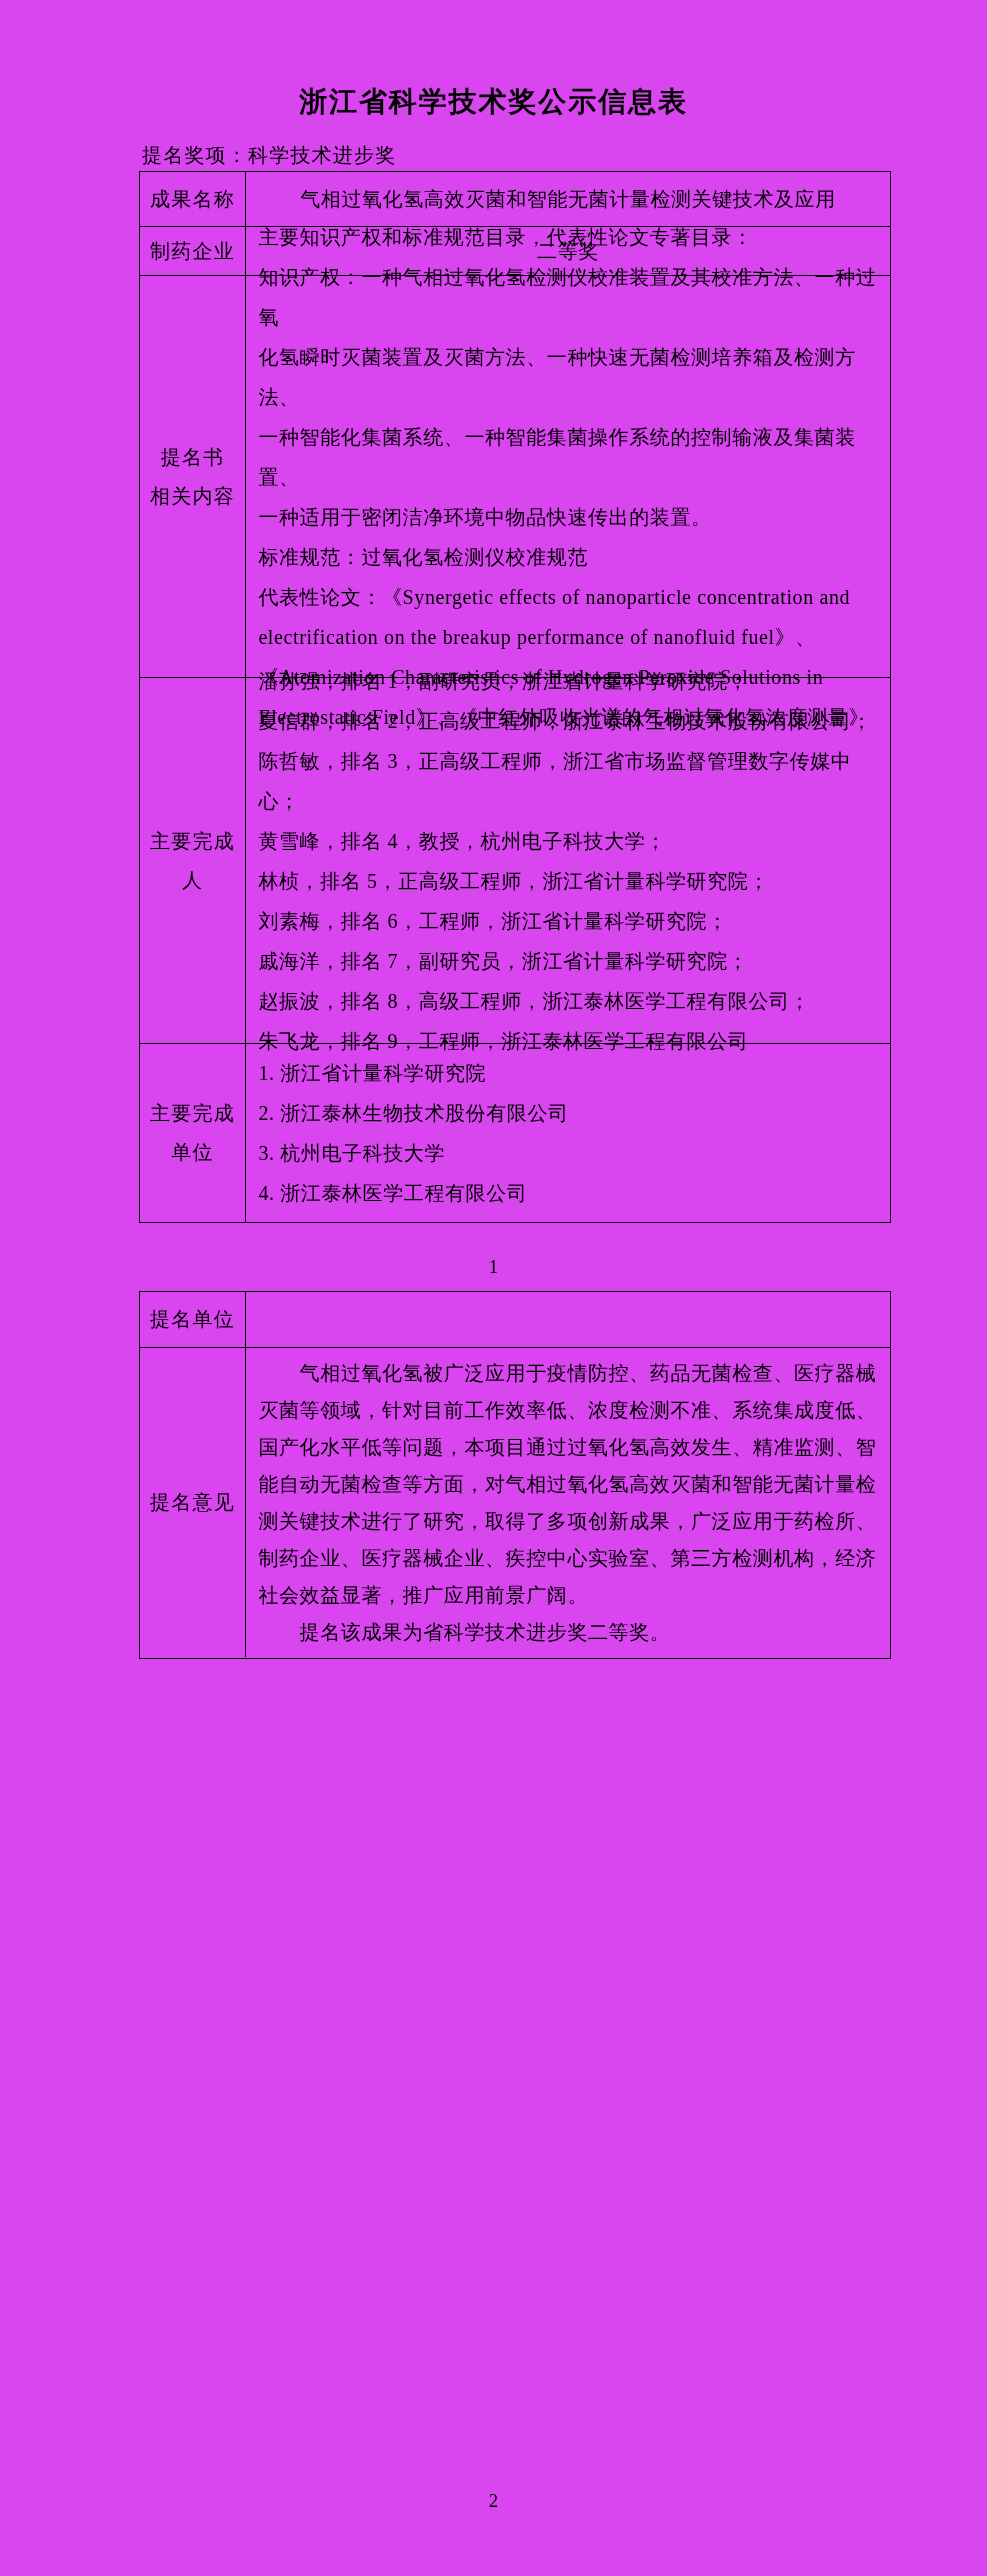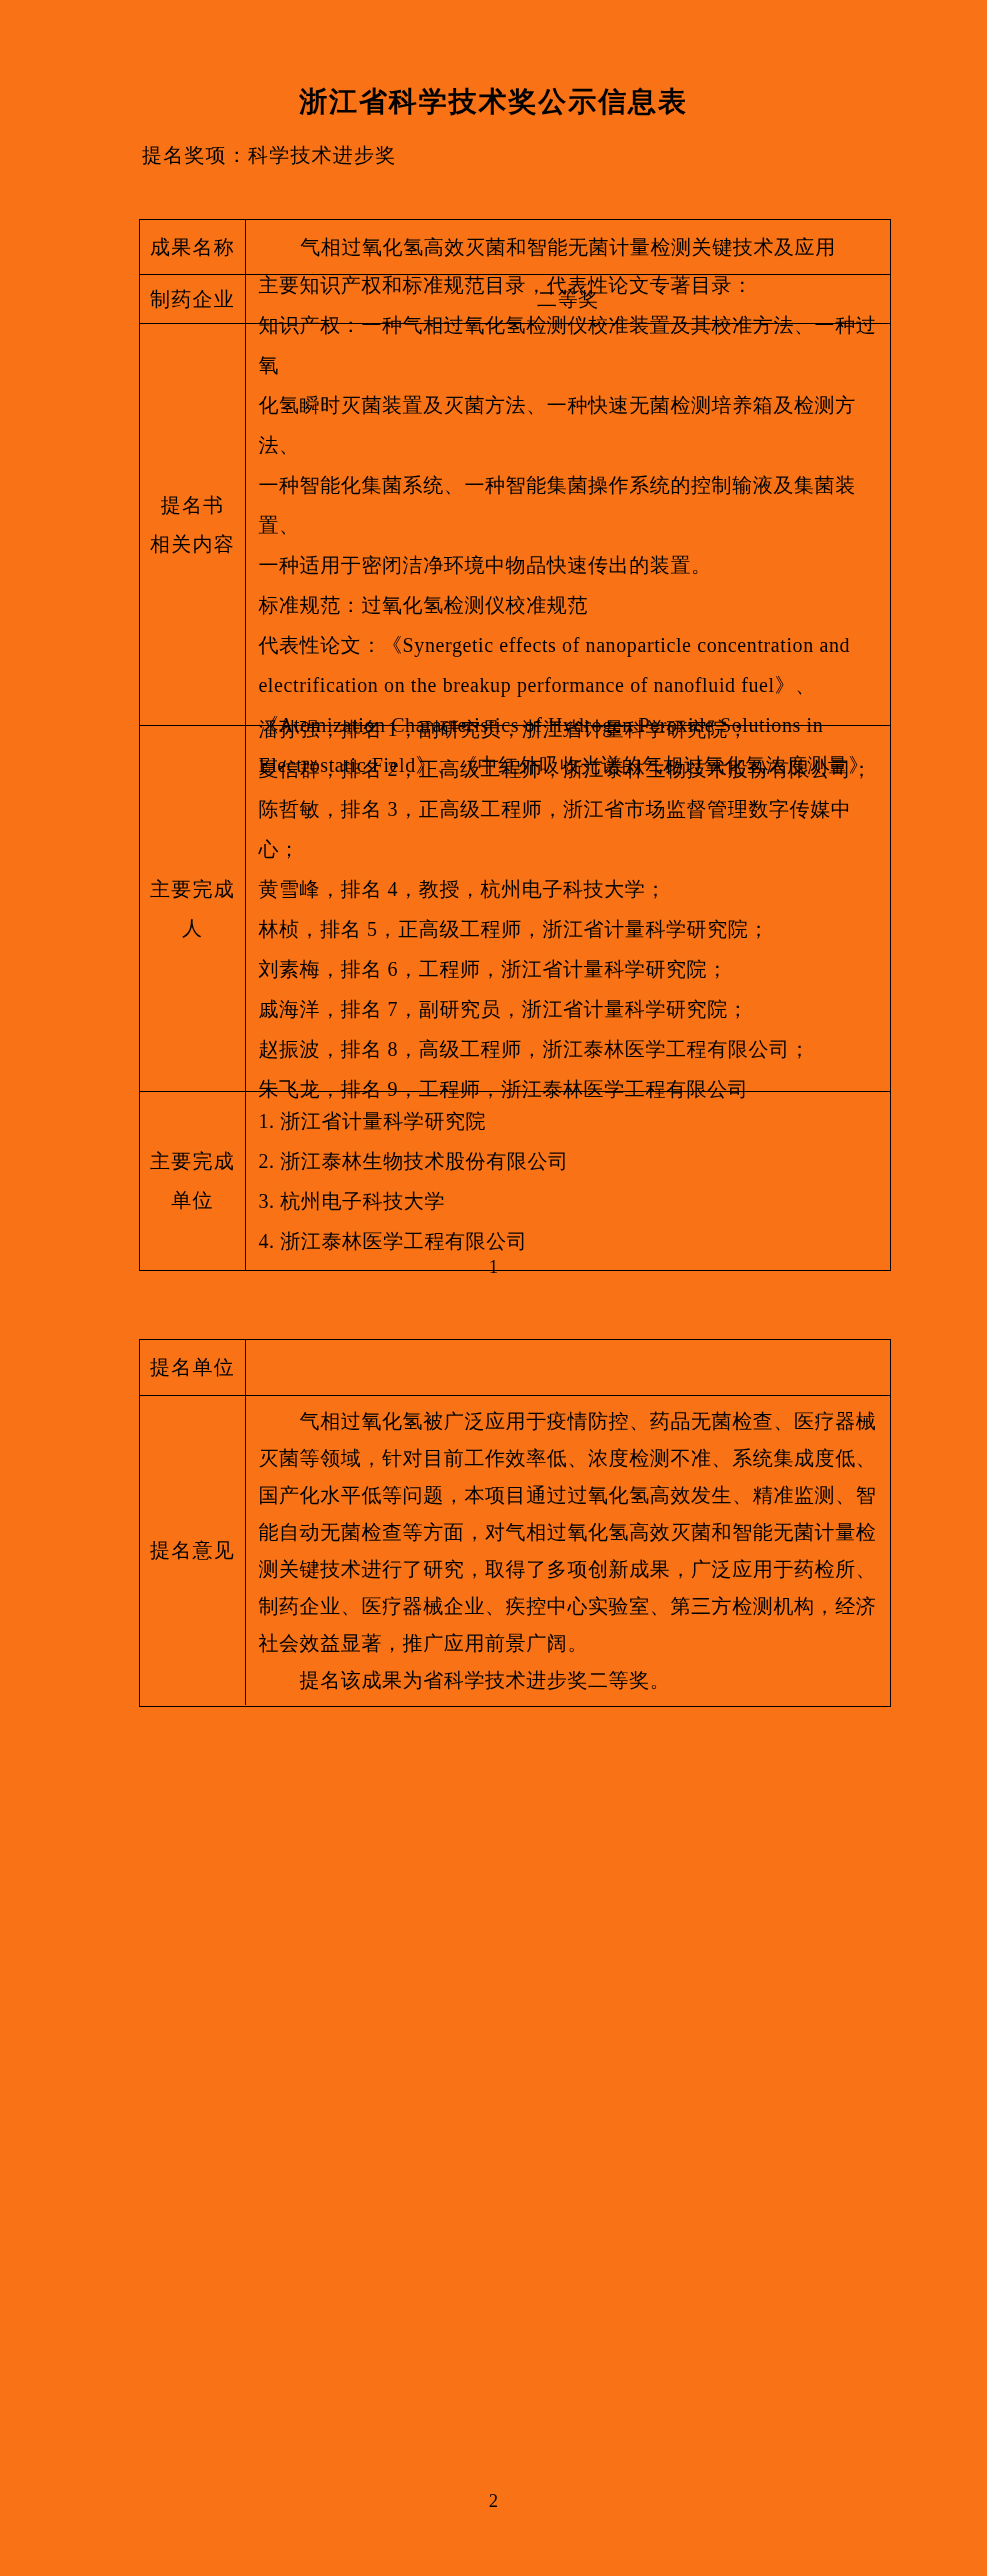--- a/index.html
+++ b/index.html
@@ -1,20 +1,20 @@
 <!DOCTYPE html>
 <html style="font-size:10px"><head>
 <meta charset="utf-8">
 <style>
   html,body { margin:0; padding:0; background:#ffffff; }
   .canvas {
     position:relative;
     width:987px;
     height:2576px;
-    background:#f97316;
+    background:#d946ef;
     color:#000;
     font-family:"Liberation Serif","DejaVu Serif",serif;
     overflow:hidden;
   }
   .doc-title {
     position:absolute;
     top:87px; left:0; width:100%;
     text-align:center;
     font-family:"Liberation Sans","DejaVu Sans",sans-serif;
     font-weight:bold;
@@ -27,21 +27,20 @@
     left:142px; top:142px;
     font-size:20px;
     letter-spacing:1.2px;
   }
   .tbl {
     position:absolute;
     left:139px;
     width:752px;
     border:1.2px solid #000;
     box-sizing:border-box;
-    margin-top:48px;
   }
   .tbl1 { top:171px;  height:1052px; }
   .tbl2 { top:1291px; height:368px; }
   .trow {
     display:flex;
     box-sizing:border-box;
     border-top:1.2px solid #000;
   }
   .trow:first-child { border-top:none; }
   .r1 { height:54px; }

